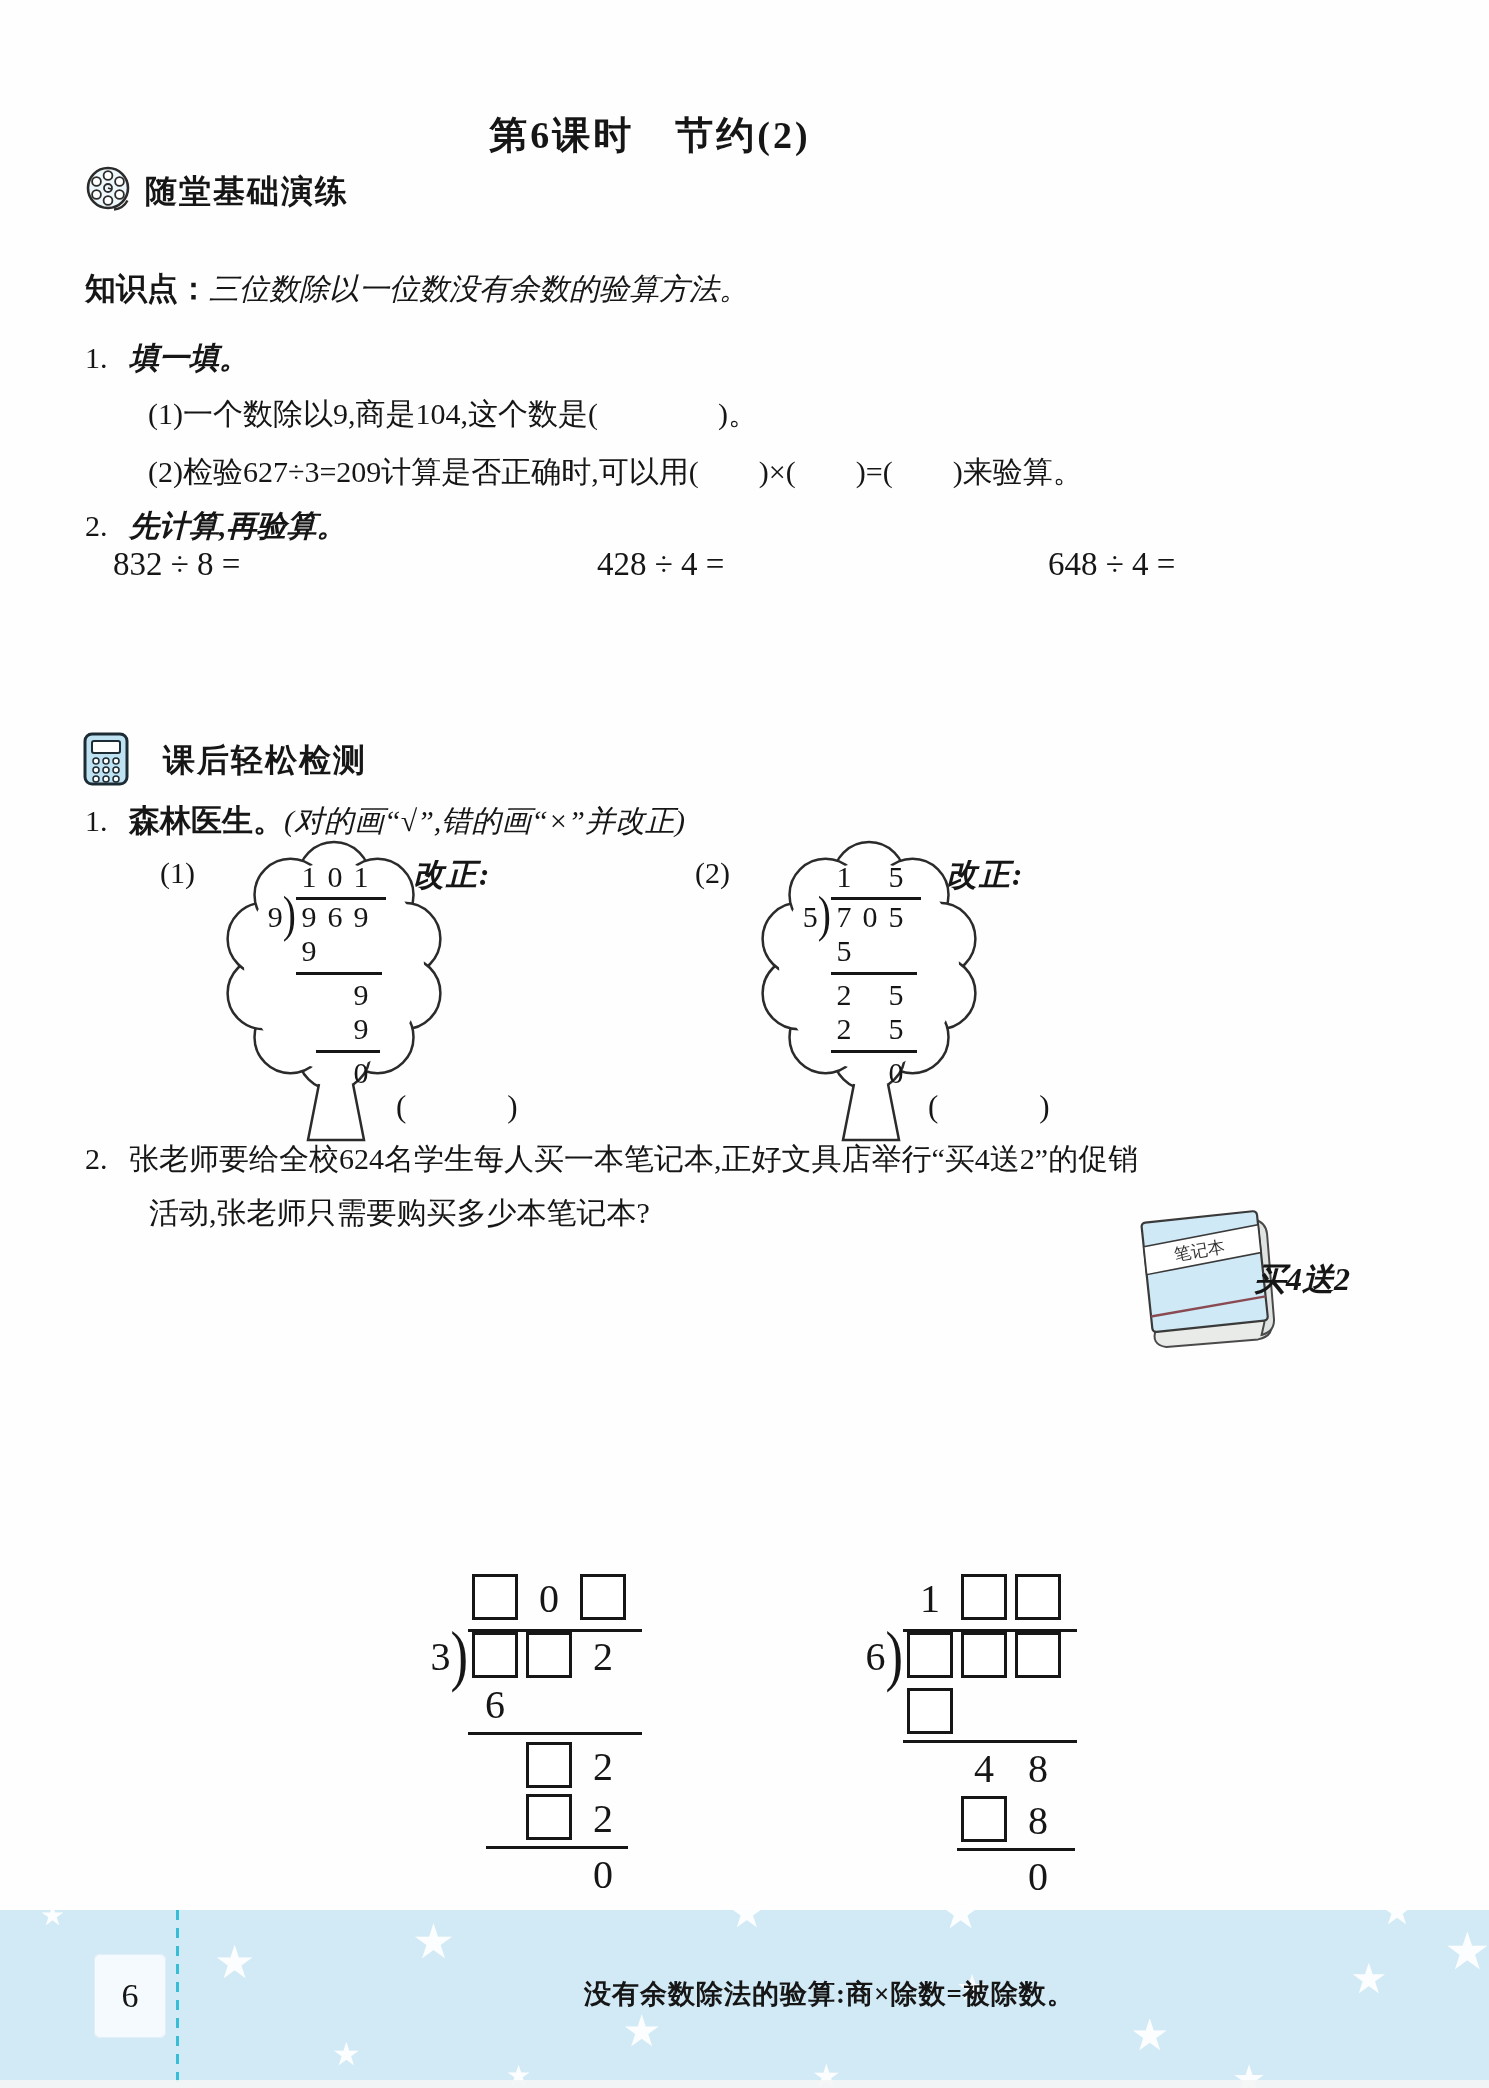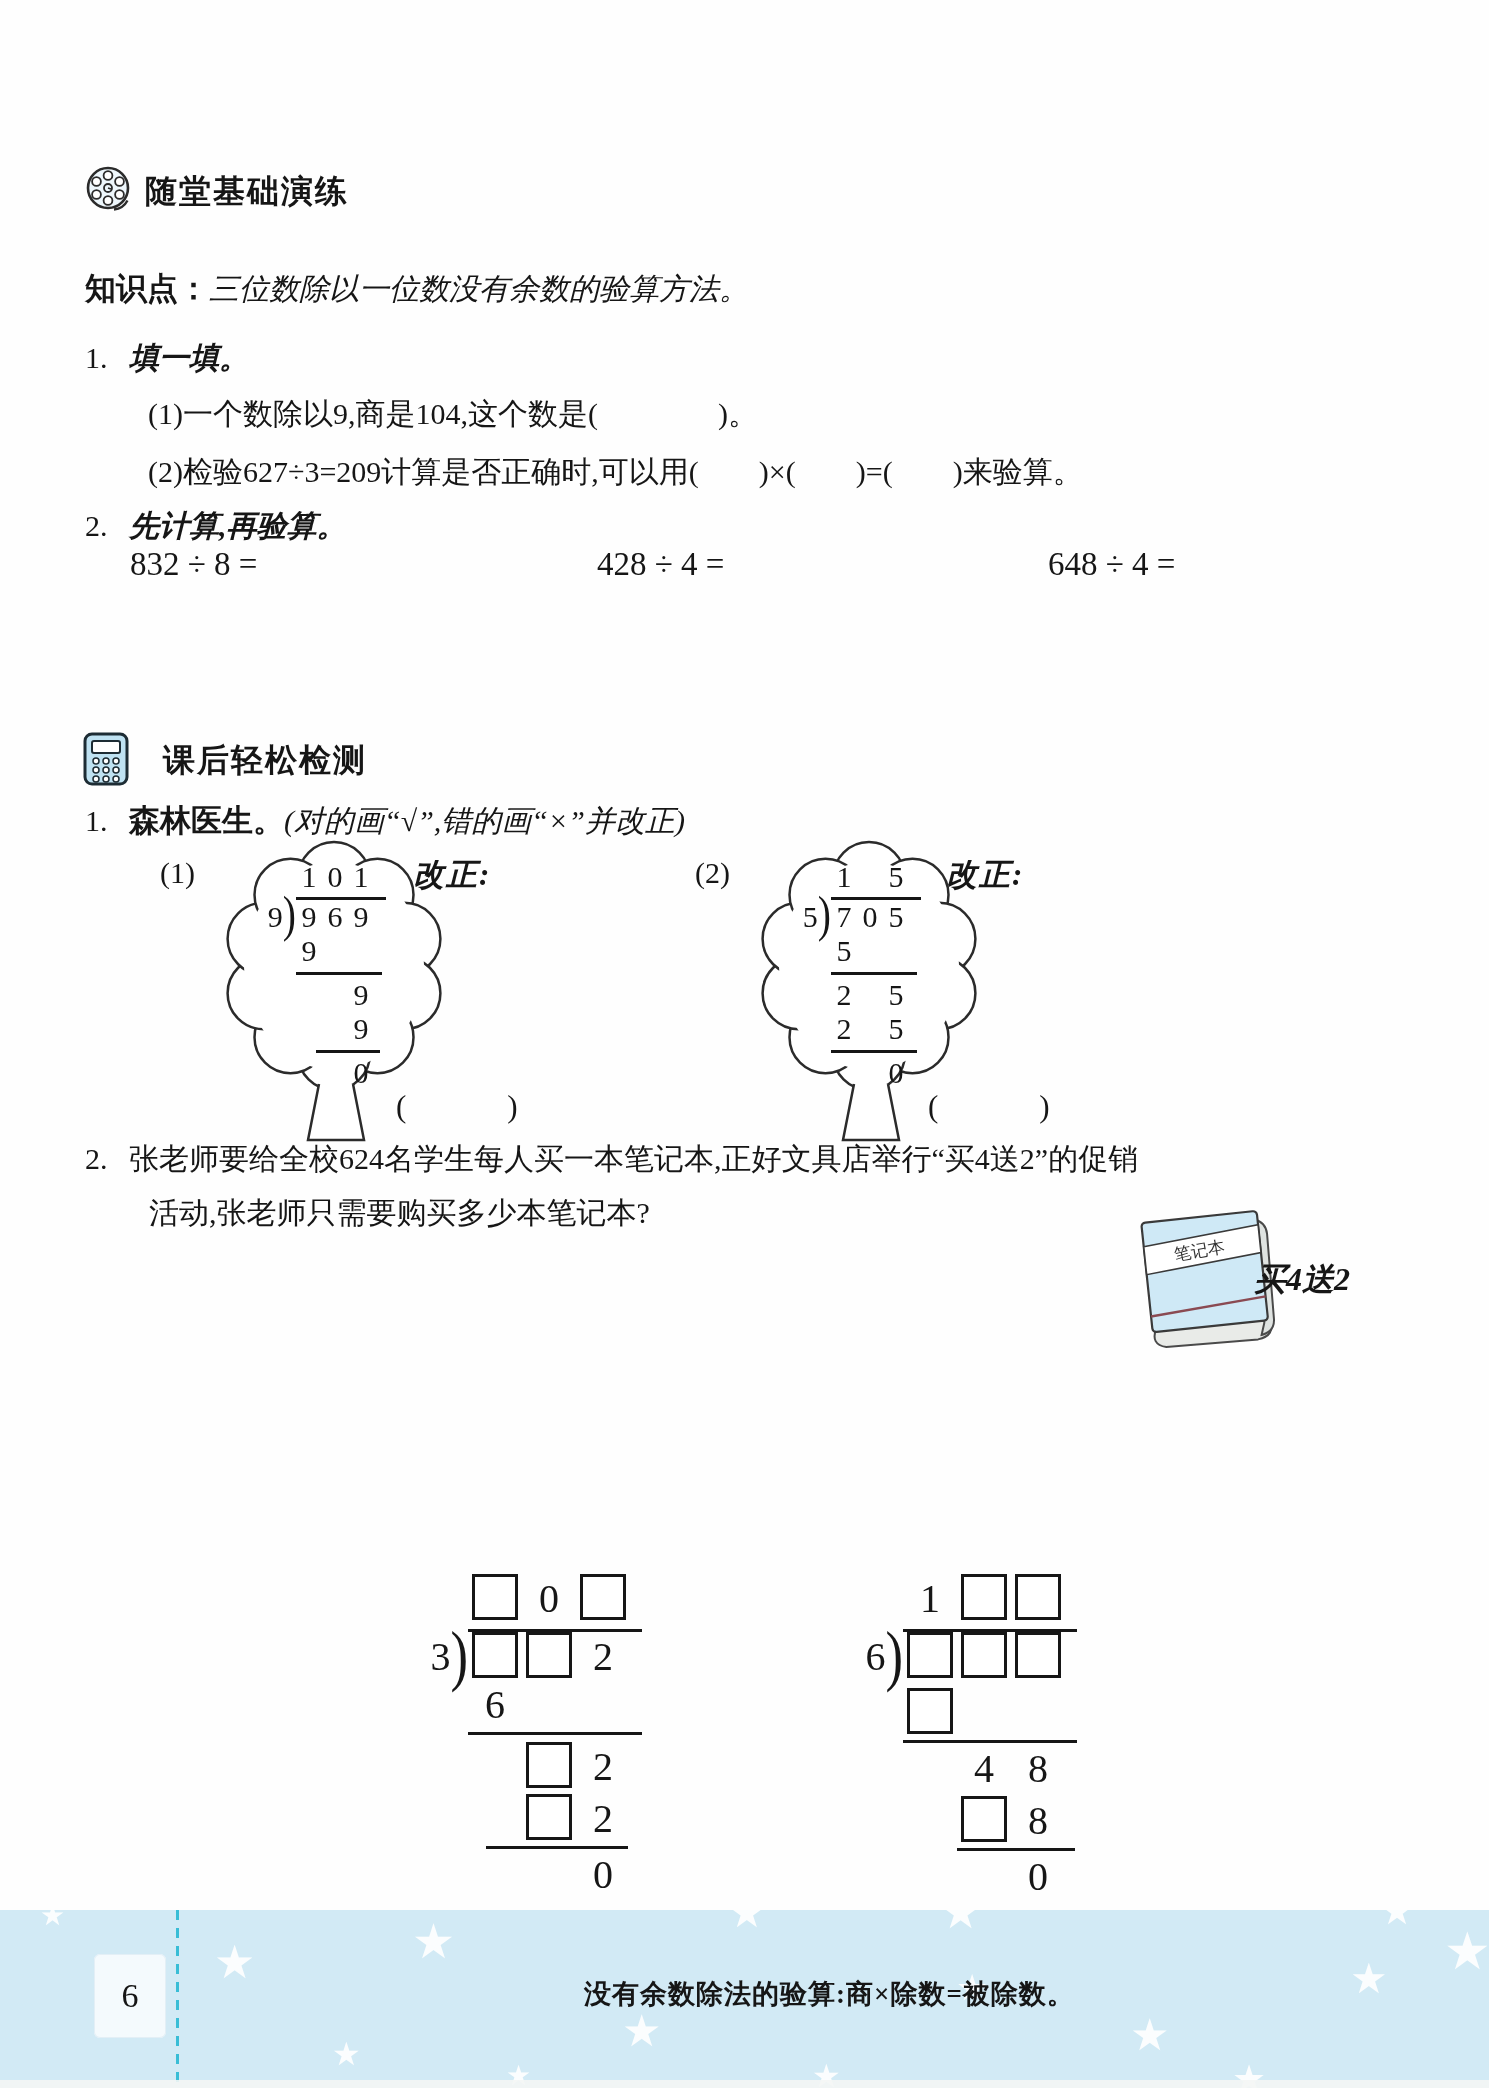--- a/index.html
+++ b/index.html
@@ -70,20 +70,21 @@
       font-size:34px;box-shadow:0 0 0 1px #e3eff6 inset;}
   .footnote{position:absolute;left:170px;right:0;top:66px;text-align:center;
       font-size:27px;font-weight:600;letter-spacing:1px;}
   .band .edge{position:absolute;left:0;bottom:0;width:100%;height:8px;background:#f4f6f5;opacity:.9;}
 </style>
 </head>
 <body>
 
 <div class="page">
 
+  <div class="abs title">第6课时　节约(2)</div>
 
   <div class="abs line" style="left:85px;top:268px;">
     <span class="sans-bold" style="font-size:31px;">知识点：</span><span class="kai">三位数除以一位数没有余数的验算方法。</span>
   </div>
 
   <div class="abs sec-header" style="left:83px;top:164px;">
     <span>
       <svg width="52" height="52" viewBox="0 0 52 52">
         <circle cx="25" cy="24" r="20" fill="#eef7fc" stroke="#2b2b2b" stroke-width="2.6"></circle>
         <circle cx="25" cy="11.5" r="4.4" fill="#fff" stroke="#2b2b2b" stroke-width="1.8"></circle>
@@ -102,21 +103,21 @@
 
   <div class="abs line" style="left:85px;top:338px;">
     <span class="num">1.</span><span class="stem">填一填。</span>
   </div>
   <div class="abs line" style="left:148px;top:394px;">(1)一个数除以9,商是104,这个数是(　　　　)。</div>
   <div class="abs line" style="left:148px;top:452px;">(2)检验627÷3=209计算是否正确时,可以用(　　)×(　　)=(　　)来验算。</div>
 
   <div class="abs line" style="left:85px;top:506px;">
     <span class="num">2.</span><span class="stem">先计算,再验算。</span>
   </div>
-  <span class="abs expr" style="left:113px;top:546px;margin-left:17px;">832 ÷ 8 =</span>
+  <span class="abs expr" style="left:113px;top:546px;">832 ÷ 8 =</span>
   <span class="abs expr" style="left:597px;top:546px;">428 ÷ 4 =</span>
   <span class="abs expr" style="left:1048px;top:546px;">648 ÷ 4 =</span>
 
   <div class="abs sec-header" style="left:83px;top:731px;gap:34px;">
     <span>
       <svg width="46" height="56" viewBox="0 0 46 56">
         <rect x="2" y="3" width="42" height="50" rx="7" fill="#bfe2f2" stroke="#1d2c34" stroke-width="3"></rect>
         <rect x="9" y="10" width="28" height="12" rx="2" fill="#ffffff" stroke="#1d2c34" stroke-width="2"></rect>
         <circle cx="13" cy="30" r="3" fill="#fff" stroke="#1d2c34" stroke-width="1.5"></circle>
         <circle cx="23" cy="30" r="3" fill="#fff" stroke="#1d2c34" stroke-width="1.5"></circle>

